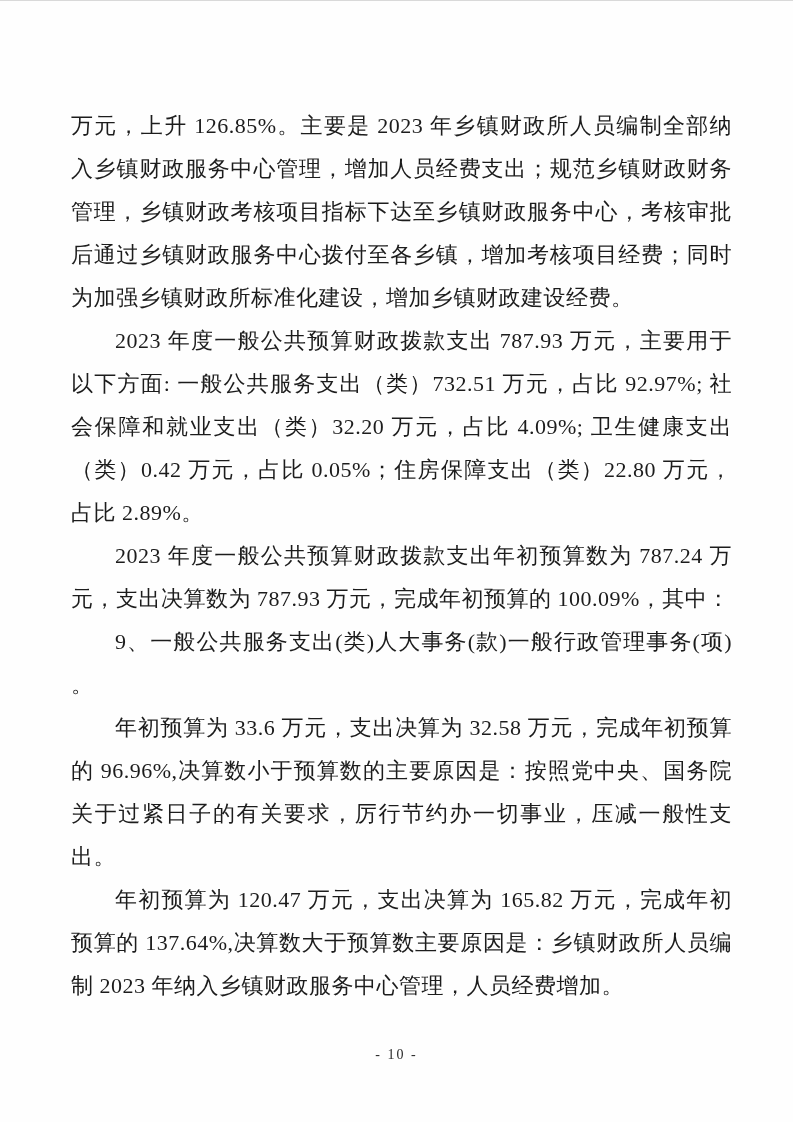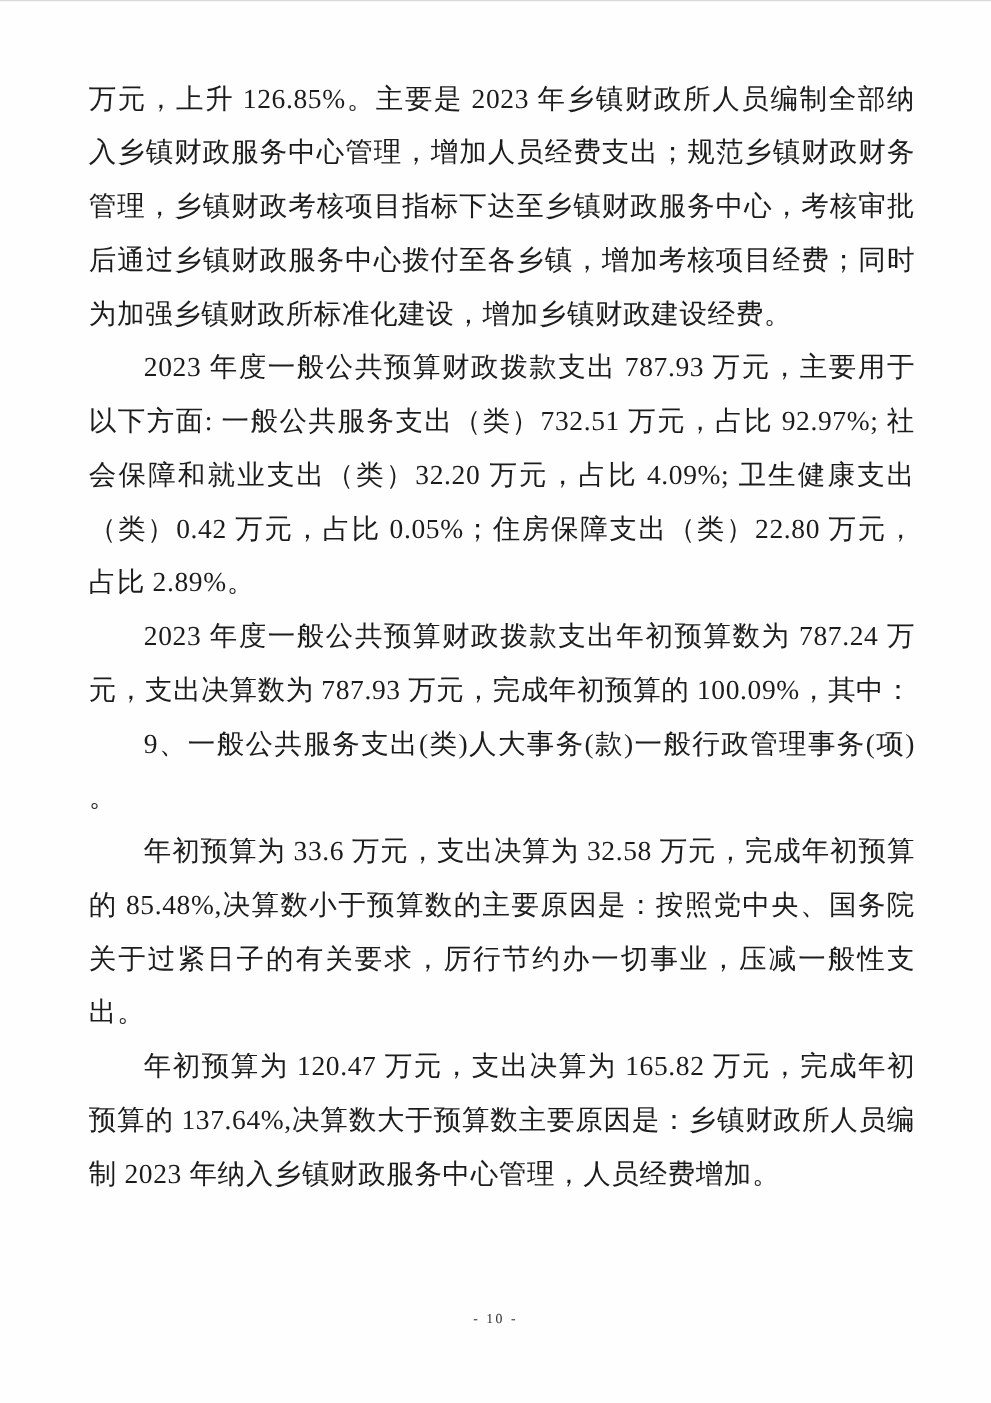--- a/index.html
+++ b/index.html
@@ -7,21 +7,21 @@
     padding: 0;
     background: #ffffff;
   }
   .page {
     position: relative;
     width: 793px;
     height: 1122px;
     box-sizing: border-box;
     background: #fefefe;
     border-top: 1px solid #d9d9d9;
-    padding: 56px 61px 0 71px;
+    padding: 103px 61px 0 71px;
     font-family: "Liberation Serif", "DejaVu Serif", serif;
     font-size: 22px;
     line-height: 43px;
     color: #1c1c1c;
     overflow: hidden;
   }
   .doc p {
     margin: 0;
     text-align: justify;
     text-justify: inter-ideograph;
@@ -34,42 +34,42 @@
     font-weight: 700;
     text-indent: 2em;
     color: #111111;
   }
   .page-footer {
     position: absolute;
     left: 0;
     right: 0;
     bottom: 58px;
     text-align: center;
-    font-size: 11px;
+    font-size: 14px;
     line-height: 18px;
     color: #2a2a2a;
     letter-spacing: 2px;
   }
 </style>
 </head>
 <body>
 
 <div class="page">
   <div class="doc">
     <p>万元，上升 126.85%。主要是 2023 年乡镇财政所人员编制全部纳入乡镇财政服务中心管理，增加人员经费支出；规范乡镇财政财务管理，乡镇财政考核项目指标下达至乡镇财政服务中心，考核审批后通过乡镇财政服务中心拨付至各乡镇，增加考核项目经费；同时为加强乡镇财政所标准化建设，增加乡镇财政建设经费。</p>
 
 
     <p class="indent">2023 年度一般公共预算财政拨款支出 787.93 万元，主要用于以下方面: 一般公共服务支出（类）732.51 万元，占比 92.97%; 社会保障和就业支出（类）32.20 万元，占比 4.09%; 卫生健康支出（类）0.42 万元，占比 0.05%；住房保障支出（类）22.80 万元，占比 2.89%。</p>
 
 
     <p class="indent">2023 年度一般公共预算财政拨款支出年初预算数为 787.24 万元，支出决算数为 787.93 万元，完成年初预算的 100.09%，其中：</p>
 
     <p class="indent">9、一般公共服务支出(类)人大事务(款)一般行政管理事务(项) 。</p>
 
-    <p class="indent">年初预算为 33.6 万元，支出决算为 32.58 万元，完成年初预算的 85.48%,决算数小于预算数的主要原因是：按照党中央、国务院关于过紧日子的有关要求，厉行节约办一切事业，压减一般性支出。</p>
+    <p class="indent">年初预算为 33.6 万元，支出决算为 32.58 万元，完成年初预算的 96.96%,决算数小于预算数的主要原因是：按照党中央、国务院关于过紧日子的有关要求，厉行节约办一切事业，压减一般性支出。</p>
 
 
     <p class="indent">年初预算为 120.47 万元，支出决算为 165.82 万元，完成年初预算的 137.64%,决算数大于预算数主要原因是：乡镇财政所人员编制 2023 年纳入乡镇财政服务中心管理，人员经费增加。</p>
 
   </div>
 
   <div class="page-footer">- 10 -</div>
 </div>
 
 </body></html>

